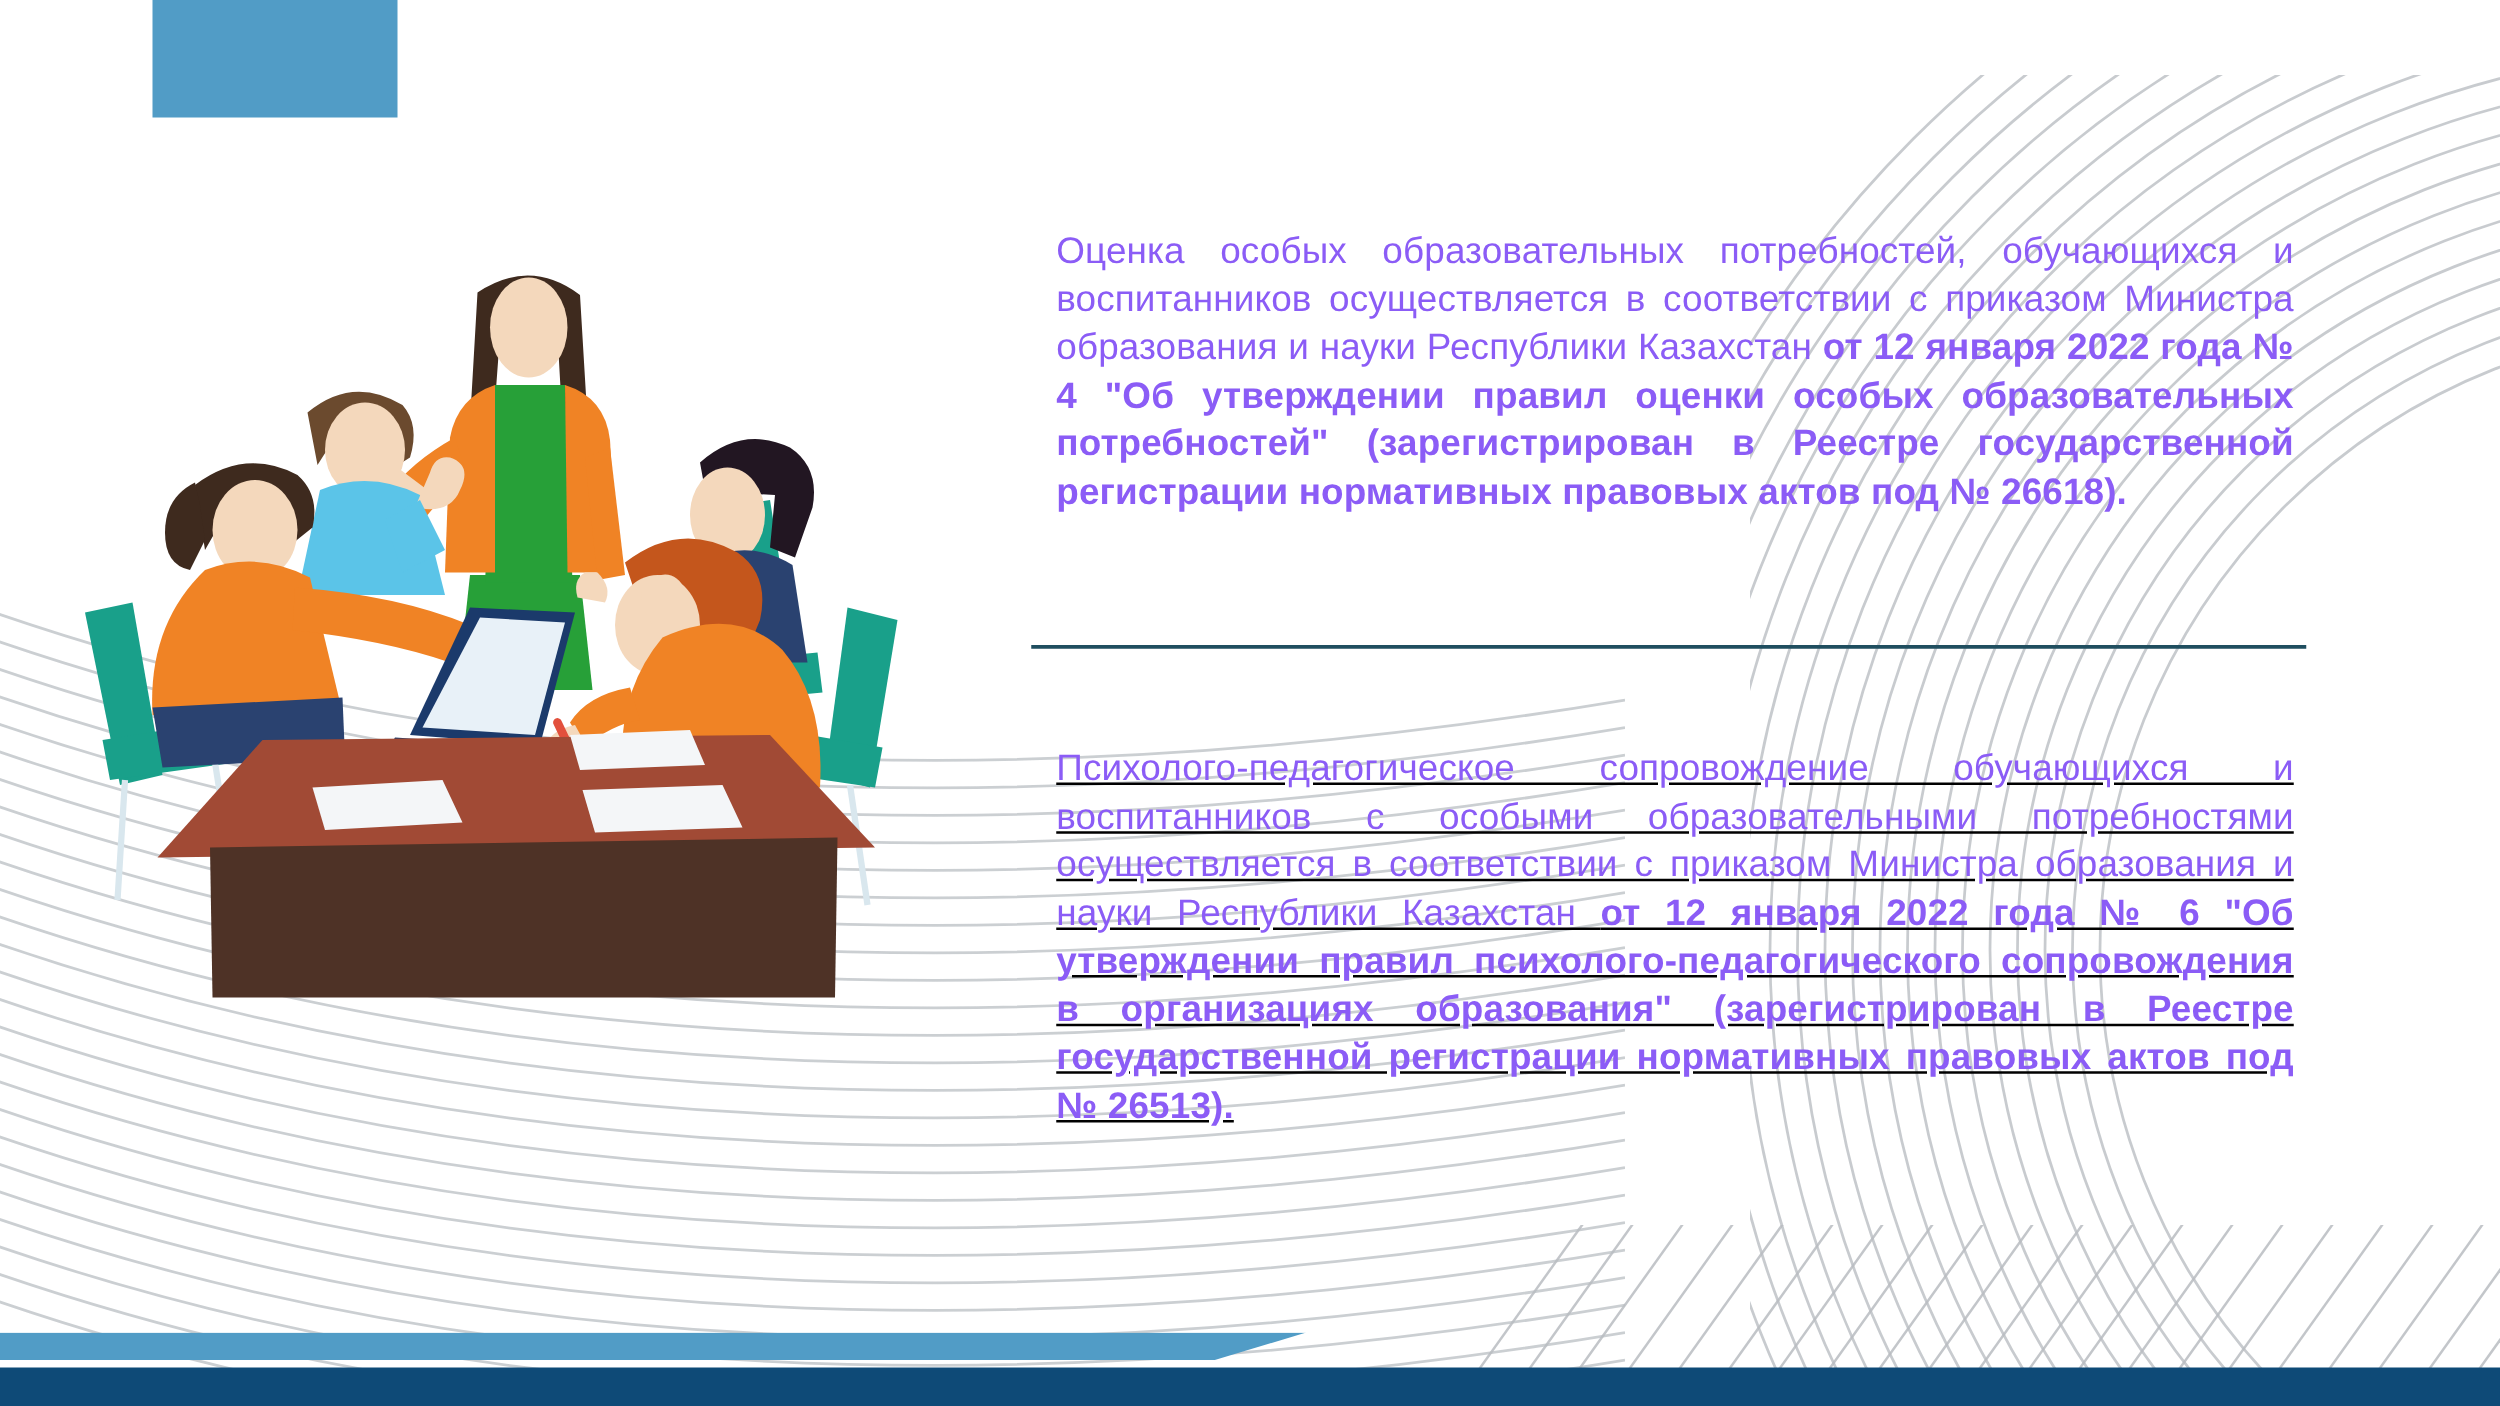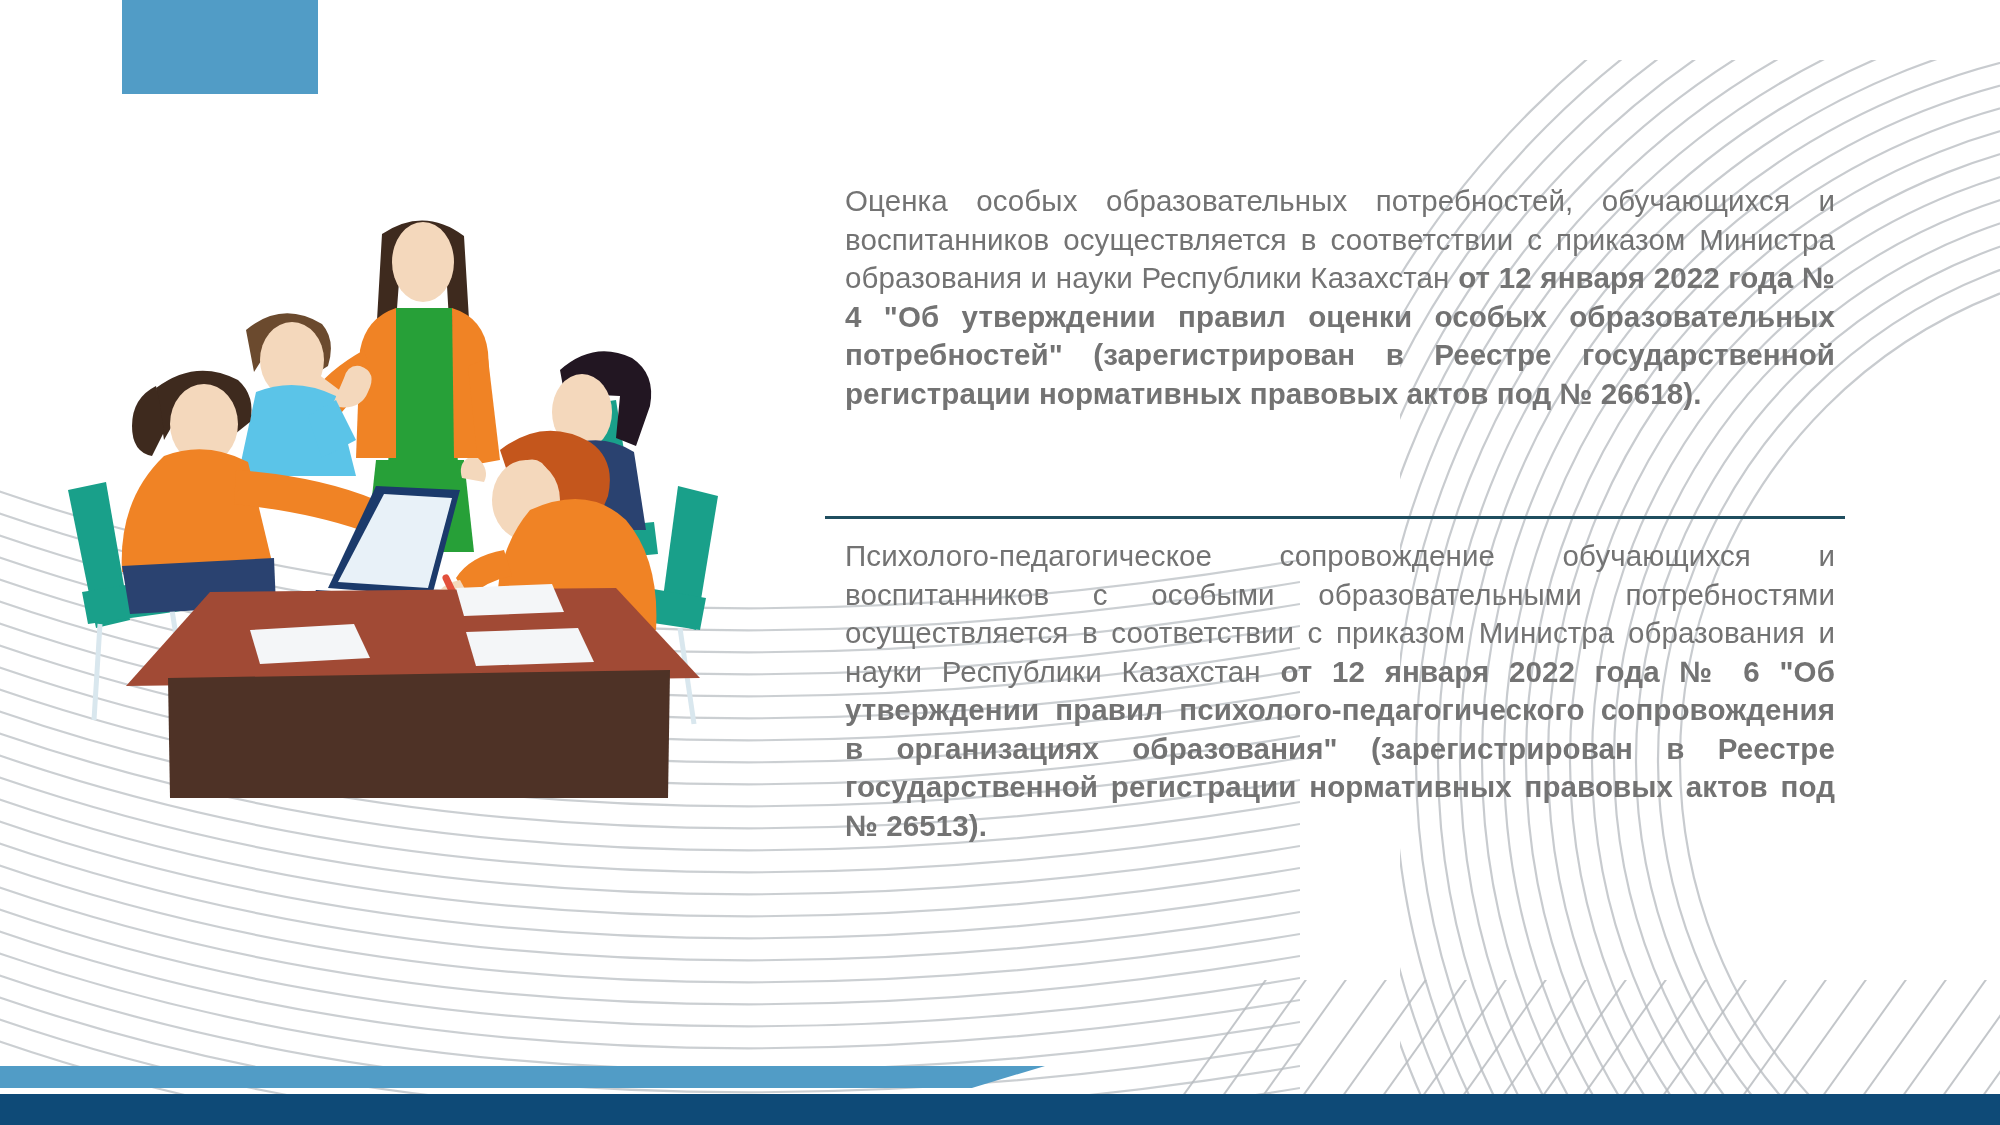--- a/index.html
+++ b/index.html
@@ -14,34 +14,34 @@
     background:#519CC6;
   }
 
   
   .text-col{
     position:absolute;left:845px;top:182px;width:990px;
   }
   .para{
     font-size:29.5px;
     line-height:38.5px;
-    color:#737373;
+    color:#8b5cf6;
     text-align:justify;
     text-justify:inter-word;
     margin:0;
     letter-spacing:0.1px;
   }
   .para b{font-weight:700;}
   .para.p2{margin-top:0;}
   .divider{
     position:absolute;left:825px;top:516px;width:1020px;height:0;
     border-top:3px solid #1F4E5F;
   }
   .para-block-2{
-    position:absolute;left:845px;top:537px;width:990px;
+    position:absolute;left:845px;top:596px;width:990px;text-decoration:underline;
   }
 
   
   .bar-light{
     position:absolute;left:0;top:1066px;width:1045px;height:22px;
     background:#519CC6;
     clip-path:polygon(0 0, 100% 0, 93% 100%, 0 100%);
   }
   .bar-navy{
     position:absolute;left:0;top:1094px;width:2000px;height:31px;

